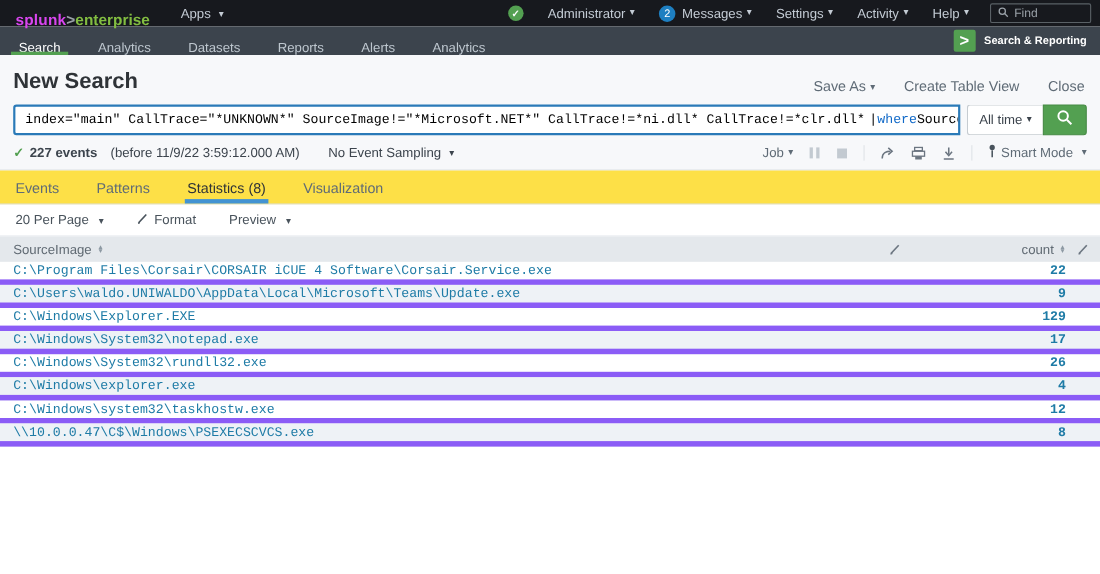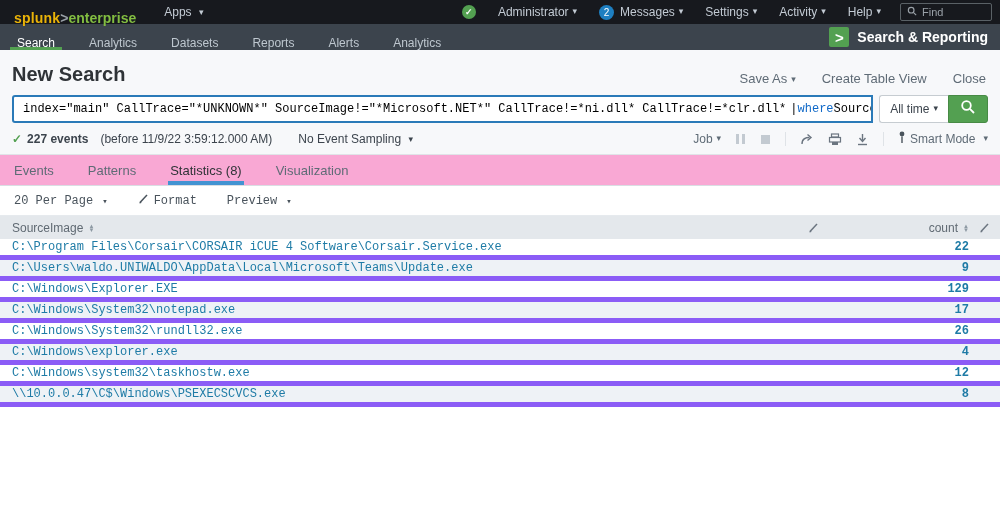--- a/index.html
+++ b/index.html
@@ -4,21 +4,21 @@
 <style>
   * { margin:0; padding:0; box-sizing:border-box; }
   html,body { width:1000px; height:522px; overflow:hidden; background:#fff;
     font-family:"Liberation Sans", sans-serif; }
   .caret::after { content:"▾"; font-size:9px; margin-left:4px; position:relative; top:-1px; }
 
   
   .topbar { height:24px; background:#17191e; display:flex; align-items:center;
     color:#c3cbd4; font-size:12px; }
   .logo { display:flex; align-items:baseline; padding:0 14px; font-size:14px; }
-  .logo .l-splunk { color:#eab308; font-weight:bold; letter-spacing:.2px; }
+  .logo .l-splunk { color:#d946ef; font-weight:bold; letter-spacing:.2px; }
   .logo .l-gt { color:#9aa1a8; font-weight:bold; }
   .logo .l-prod { color:#82bd41; font-weight:bold;margin-top:12px; }
   .top-menu { padding:0 14px; cursor:pointer; color:#c3cbd4; }
   .top-right { margin-left:auto; display:flex; align-items:center; gap:0; }
   .top-item { display:flex; align-items:center; padding:0 11px; cursor:pointer; }
   .check-circle { width:14px; height:14px; border-radius:50%; background:#53a051;
     display:inline-flex; align-items:center; justify-content:center; }
   .check-circle::after { content:"✓"; color:#fff; font-size:9px; font-weight:bold; }
   .msg-badge { min-width:15px; height:15px; border-radius:50%; background:#1e7fc1; color:#fff;
     font-size:10px; display:inline-flex; align-items:center; justify-content:center;
@@ -32,21 +32,21 @@
   
   .appbar { height:26px; background:#3c444d; display:flex; align-items:stretch; font-size:12px; }
   .app-tabs { display:flex; }
   .app-tab { display:flex; align-items:flex-end; padding:0 17px; color:#bec7cf; cursor:pointer; position:relative; }
   .app-tab.active { color:#fff; }
   .app-tab.active::after { content:""; position:absolute; left:10px; right:10px; bottom:0;
     height:3px; background:#53a051; }
   .app-right { margin-left:auto; display:flex; align-items:center; gap:8px; padding-right:12px; }
   .app-icon { width:20px; height:20px; background:#53a051; border-radius:2px; color:#fff;
     font-weight:bold; font-size:15px; display:flex; align-items:center; justify-content:center; }
-  .app-name { color:#fff; font-size:14px; font-weight:bold; }
+  .app-name { color:#fff; font-size:10px; font-weight:bold; }
 
   
   .page-head-wrap { background:#f7f8fa; }
   .page-head { display:flex; align-items:flex-end; padding:13px 14px 9px 12px;gap:28px; }
   .page-title { font-size:20px; color:#2f3337; font-weight:bold; }
   .head-actions { margin-left:auto; display:flex; gap:26px; font-size:13px; color:#5f6b76; }
   .head-actions > span { cursor:pointer; }
 
   
   .search-row { display:flex; padding:0 12px; align-items:stretch; }
@@ -70,31 +70,31 @@
   .ev-strong { font-weight:bold; }
   .ev-detail { color:#3c444d; }
   .sampling { margin-left:26px; cursor:pointer; color:#3c444d; }
   .job-controls { margin-left:auto; display:flex; align-items:center; gap:14px; color:#5f6b76; }
   .job-controls .jc { cursor:pointer; display:inline-flex; align-items:center; }
   .jc svg { display:block; }
   .jc-sep { width:1px; height:14px; background:#dfe3e7; }
   .smart-mode { display:flex; align-items:center; gap:4px; cursor:pointer; }
 
   
-  .result-tabs { display:flex; padding:0 12px; border-bottom:1px solid #d9dee3; background:#f9a8d4; }
+  .result-tabs { display:flex; padding:0 12px; border-bottom:1px solid #d9dee3; background:#fde047; }
   .r-tab { padding:8px 2px 7px 2px; margin-right:30px; font-size:13px; color:#5f6b76;
     cursor:pointer; position:relative; }
   .r-tab.active { color:#2f3337; }
   .r-tab.active::after { content:""; position:absolute; left:0; right:0; bottom:0; height:4px;
     background:#4393d2; }
 
   
   .results-toolbar { display:flex; align-items:center; gap:30px; padding:7px 12px 7px 14px;
     font-size:12px; color:#49535c; border-bottom:1px solid #e6eaee; background:#fff; }
-  .results-toolbar > span { cursor:pointer; display:inline-flex; align-items:flex-end; gap:5px;font-family:Liberation Mono, monospace; }
+  .results-toolbar > span { cursor:pointer; display:inline-flex; align-items:flex-end; gap:5px; }
 
   
   .t-head { display:flex; align-items:center; background:#e4e8ec; height:23px; font-size:12px;
     color:#606a73; }
   .th-source { flex:1; display:flex; align-items:center; padding-left:12px; cursor:pointer; }
   .th-count { width:140px; display:flex; align-items:center; justify-content:flex-end;
     cursor:pointer; }
   .sort { display:inline-flex; flex-direction:column; margin-left:5px; line-height:4px; }
   .sort i { font-style:normal; font-size:6px; color:#8d99a3; }
   .pencil { display:inline-flex; padding:0 10px; cursor:pointer; }

